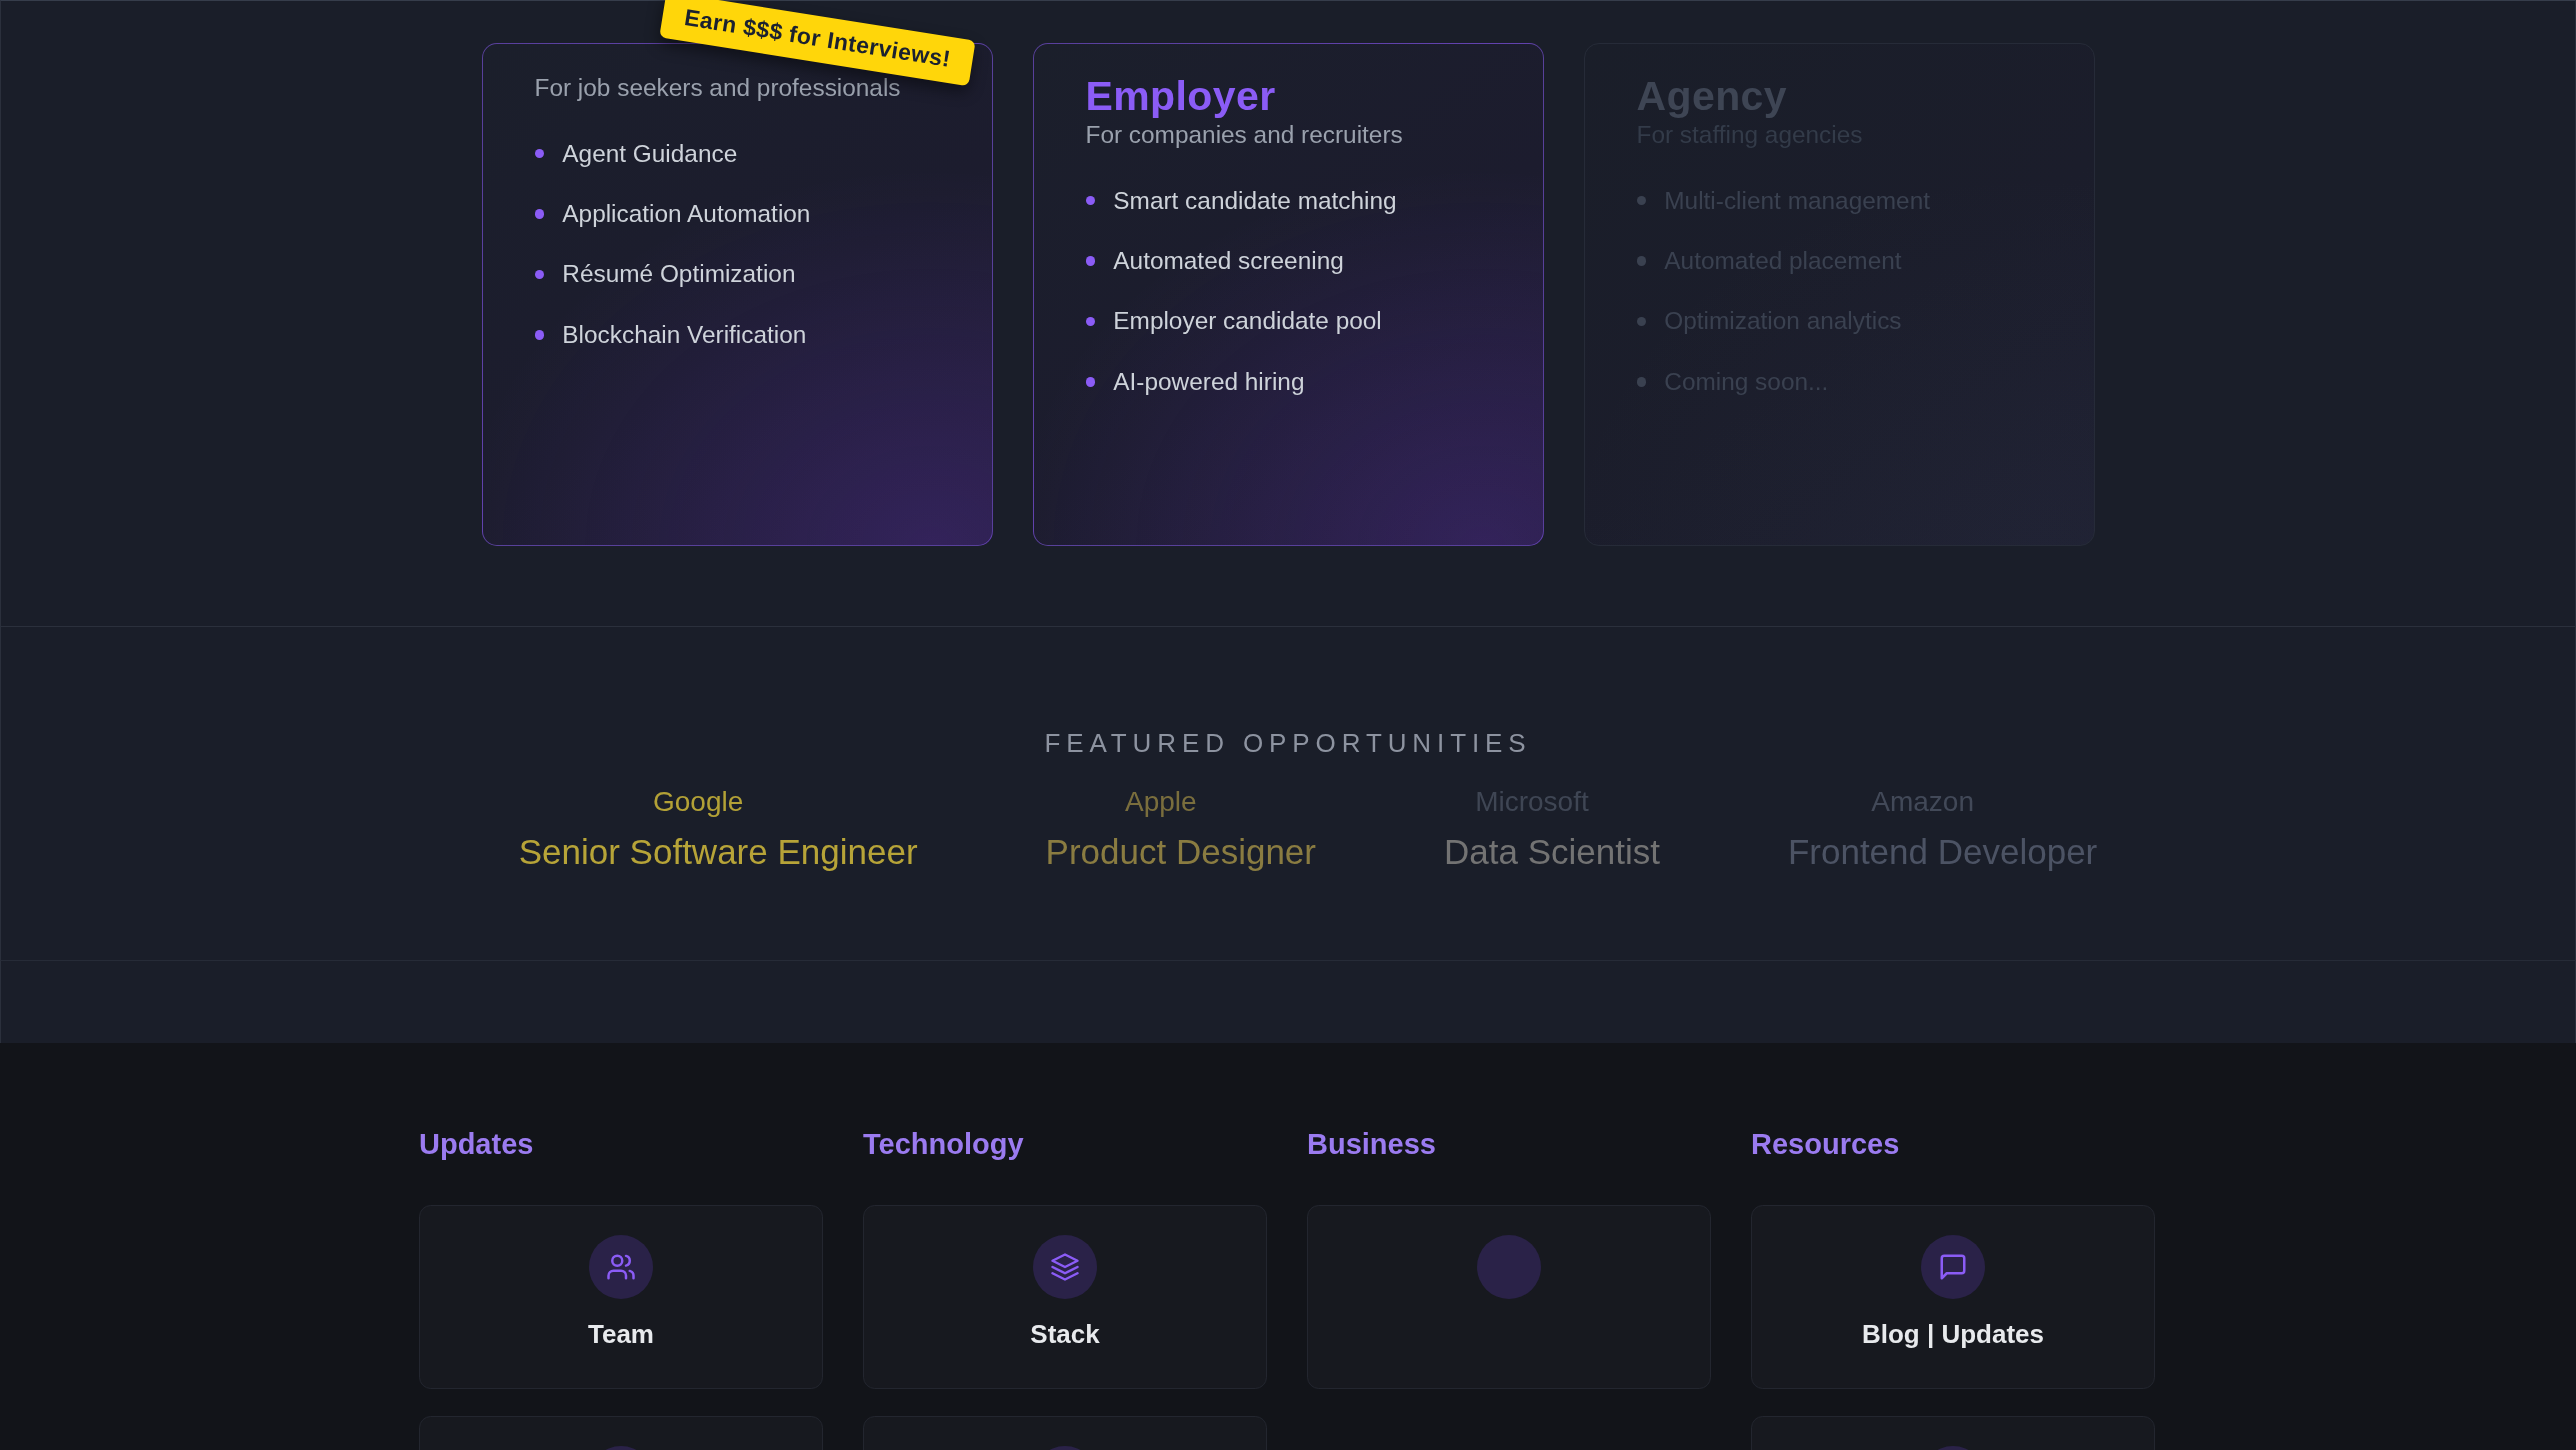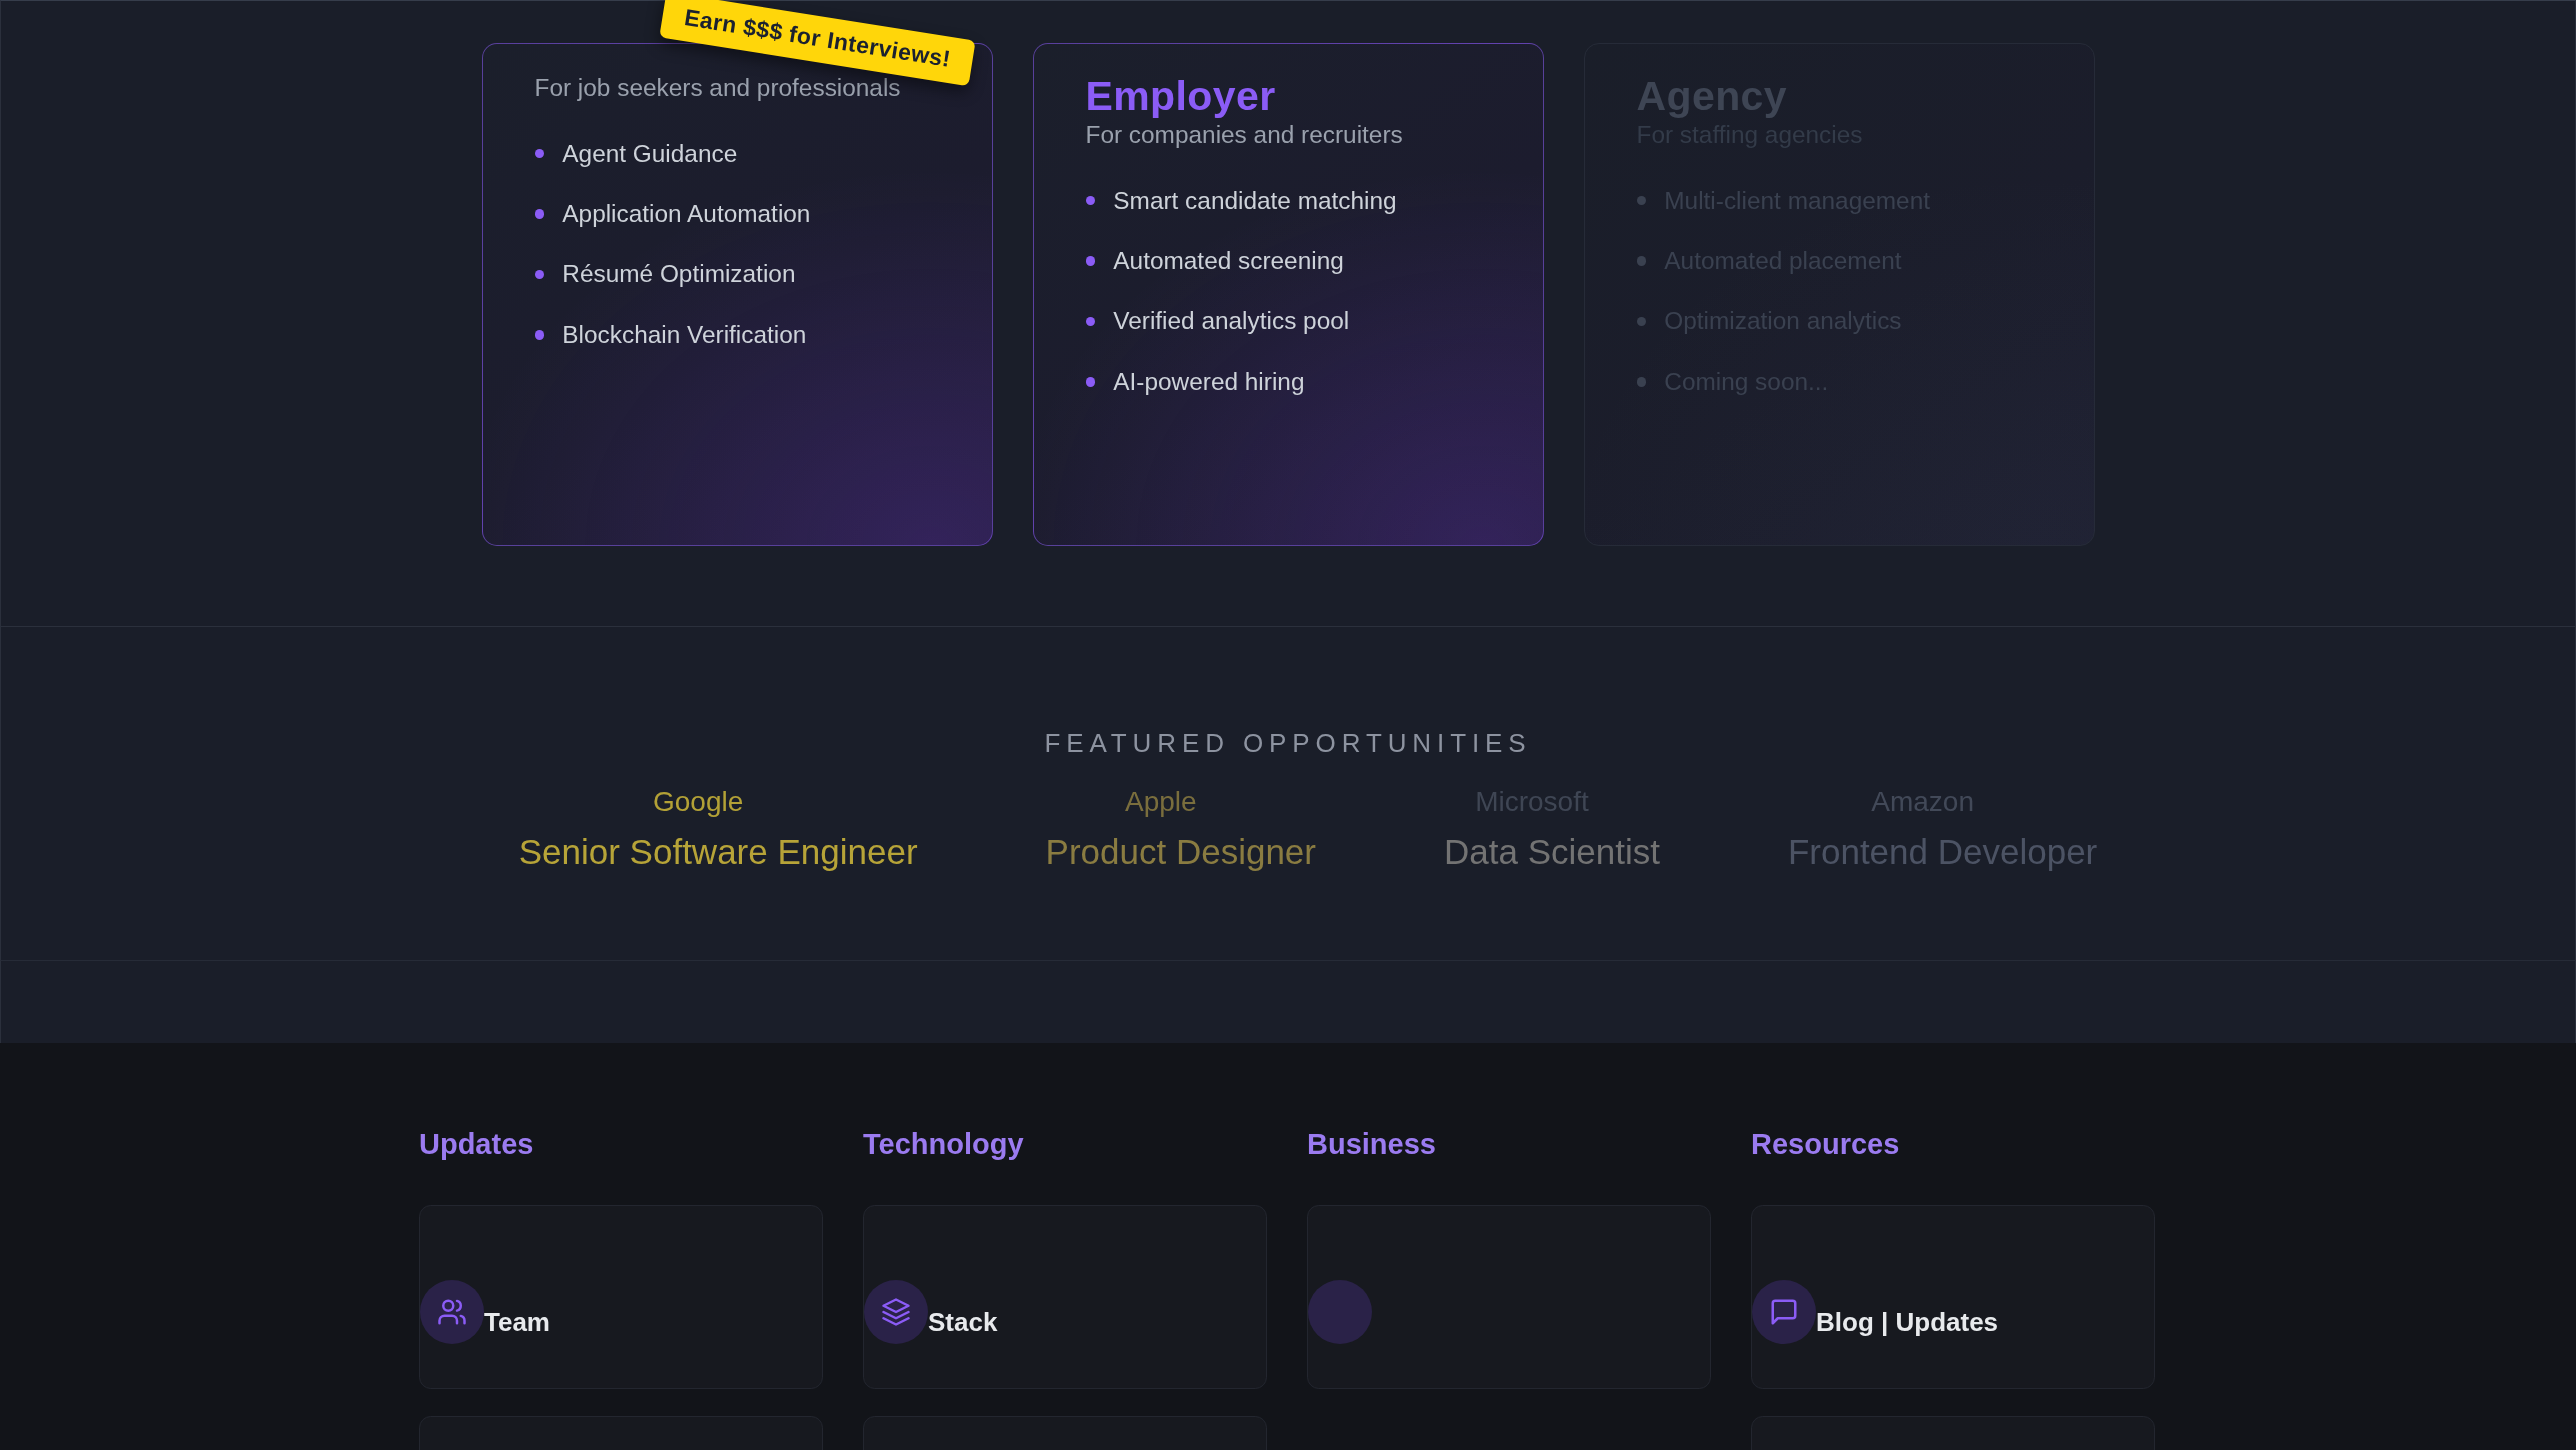--- a/index.html
+++ b/index.html
@@ -99,21 +99,21 @@
     display:grid; grid-template-columns:repeat(4,404px);
     column-gap:40px;
   }
   .footer-col-header { font-size:29px; line-height:34px; font-weight:700; margin-bottom:44px; }
   .footer-cards { display:flex; flex-direction:column; gap:27px; }
   .footer-card {
     height:184px;
     background:#17191f;
     border:0.8px solid #23262f;
     border-radius:11.8px;
-    display:flex; flex-direction:row; align-items:center;
+    display:flex; flex-direction:column; align-items:center;
     padding-top:29px;
     cursor:pointer;
   }
   .icon-circle {
     width:64px; height:64px; border-radius:50%;
     background:#2a2248;
     display:flex; align-items:center; justify-content:center;
     color:#8b5cf6;
     flex:0 0 auto;
   }
@@ -159,21 +159,21 @@
         <li>
             <span class="dot"></span>
             <span class="feat-text">Smart candidate matching</span>
           </li>
         <li>
             <span class="dot"></span>
             <span class="feat-text">Automated screening</span>
           </li>
         <li>
             <span class="dot"></span>
-            <span class="feat-text">Verified analytics pool</span>
+            <span class="feat-text">Employer candidate pool</span>
           </li>
         <li>
             <span class="dot"></span>
             <span class="feat-text">AI-powered hiring</span>
           </li>
       </ul>
     </div>
 
     <div class="tier-card tier--dim">
       <div class="tier-title" style="color: rgb(62, 69, 84);">Agency</div>

